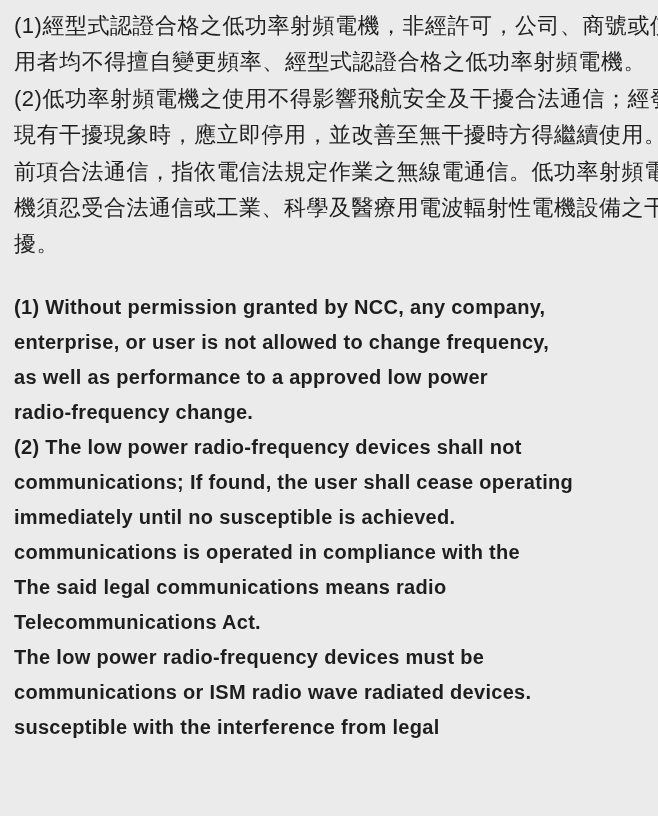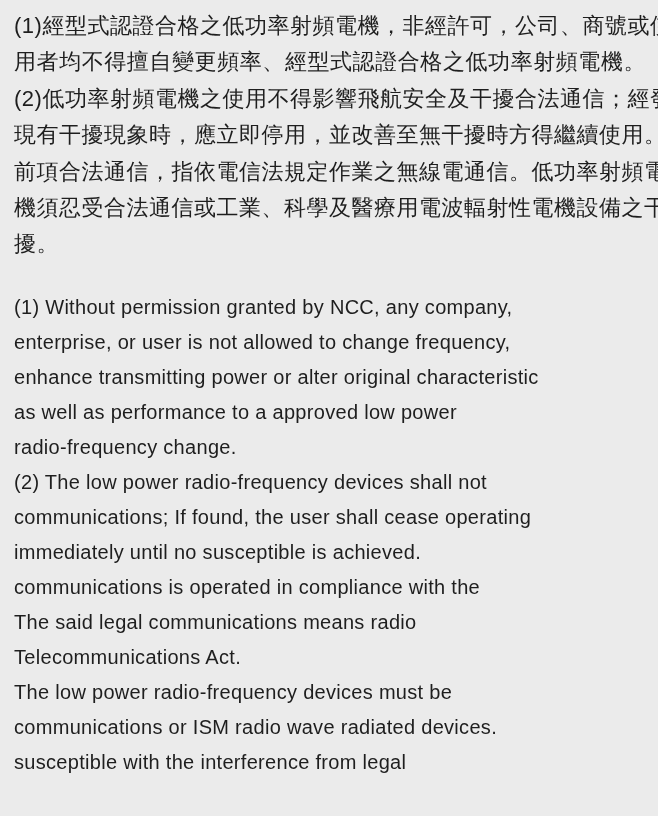--- a/index.html
+++ b/index.html
@@ -36,42 +36,41 @@
   }
   .en-block {
     margin-top: 27px;
     width: 100%;
   }
   .en-line {
     font-size: 20px;
     line-height: 35px;
     letter-spacing: 0.3px;
     white-space: nowrap;
-    font-weight: 400;
+    font-weight: 700;
   }
 </style>
 </head>
 <body style="background: rgb(235, 235, 235); color: rgb(30, 30, 30);">
 
 <div class="page">
 
   <div class="cjk-block">
     <div class="cjk-line">(1)經型式認證合格之低功率射頻電機，非經許可，公司、商號或使</div>
     <div class="cjk-line">用者均不得擅自變更頻率、經型式認證合格之低功率射頻電機。</div>
     <div class="cjk-line">(2)低功率射頻電機之使用不得影響飛航安全及干擾合法通信；經發</div>
     <div class="cjk-line">現有干擾現象時，應立即停用，並改善至無干擾時方得繼續使用。</div>
     <div class="cjk-line">前項合法通信，指依電信法規定作業之無線電通信。低功率射頻電</div>
     <div class="cjk-line">機須忍受合法通信或工業、科學及醫療用電波輻射性電機設備之干</div>
     <div class="cjk-line last">擾。</div>
   </div>
 
   <div class="en-block">
     <div class="en-line">(1) Without permission granted by NCC, any company,</div>
     <div class="en-line">enterprise, or user is not allowed to change frequency,</div>
-    <div class="en-line">enhance transmitting power or alter original characteristic</div>
     <div class="en-line">as well as performance to a approved low power</div>
     <div class="en-line">radio-frequency change.</div>
     <div class="en-line">(2) The low power radio-frequency devices shall not</div>
     <div class="en-line">communications; If found, the user shall cease operating</div>
     <div class="en-line">immediately until no susceptible is achieved.</div>
     <div class="en-line">communications is operated in compliance with the</div>
     <div class="en-line">The said legal communications means radio</div>
     <div class="en-line">Telecommunications Act.</div>
     <div class="en-line">The low power radio-frequency devices must be</div>
     <div class="en-line">communications or ISM radio wave radiated devices.</div>

